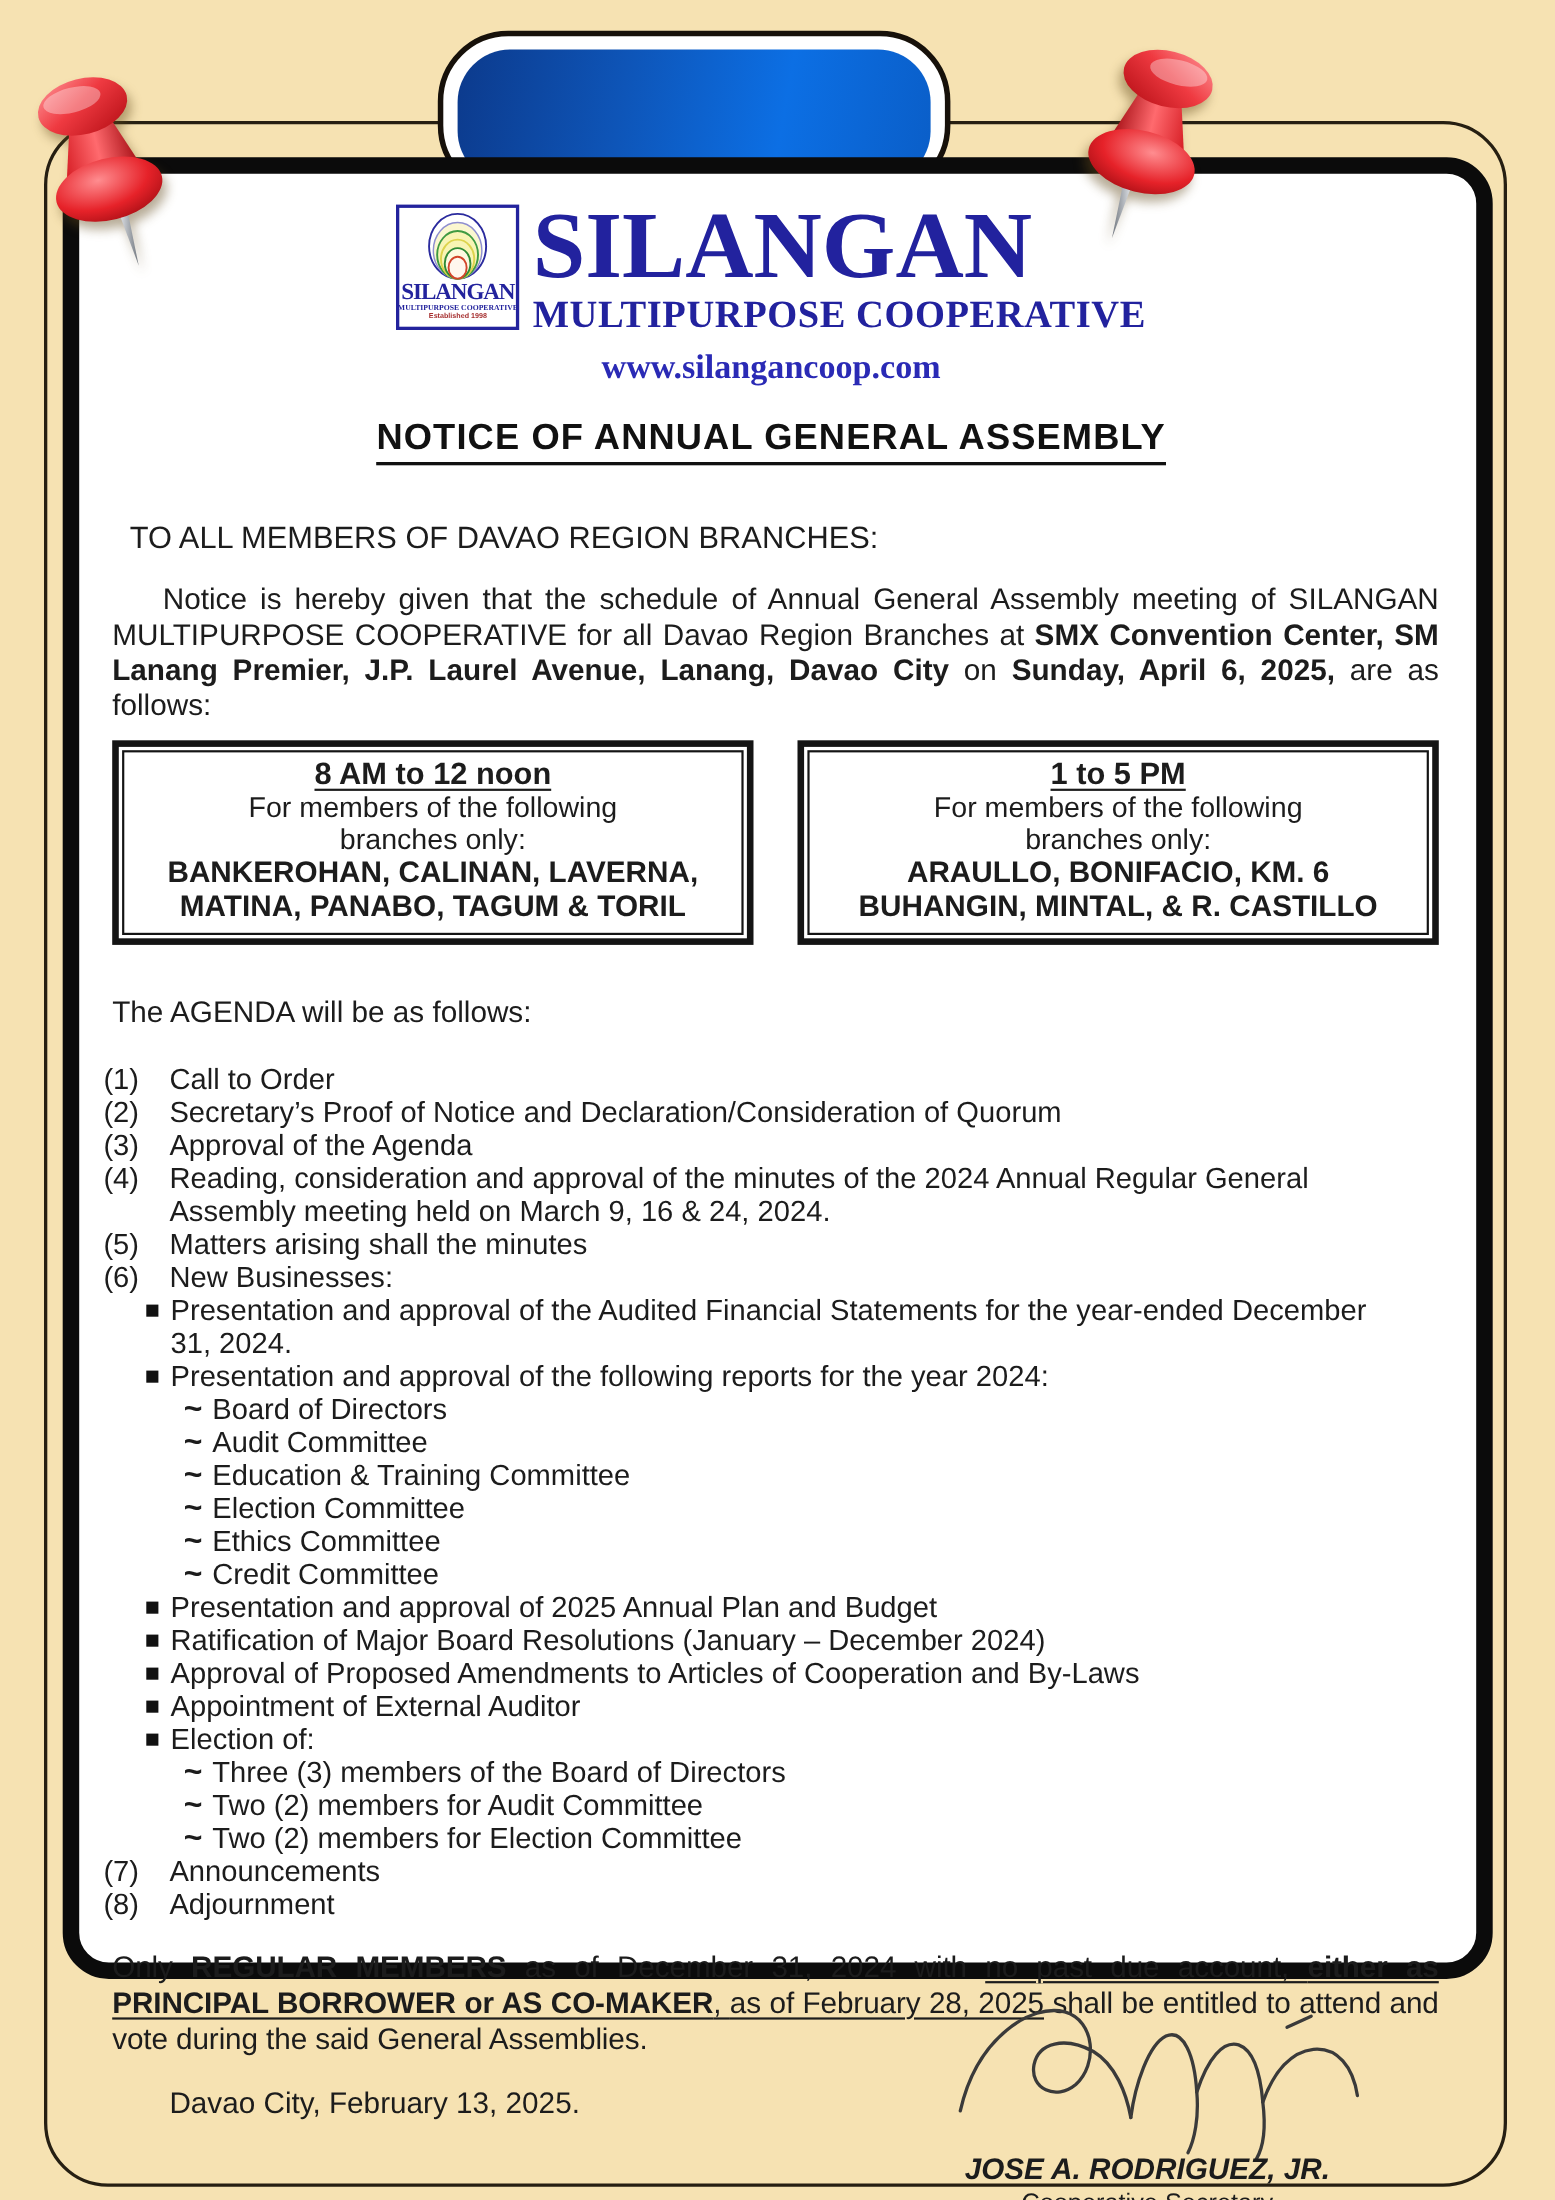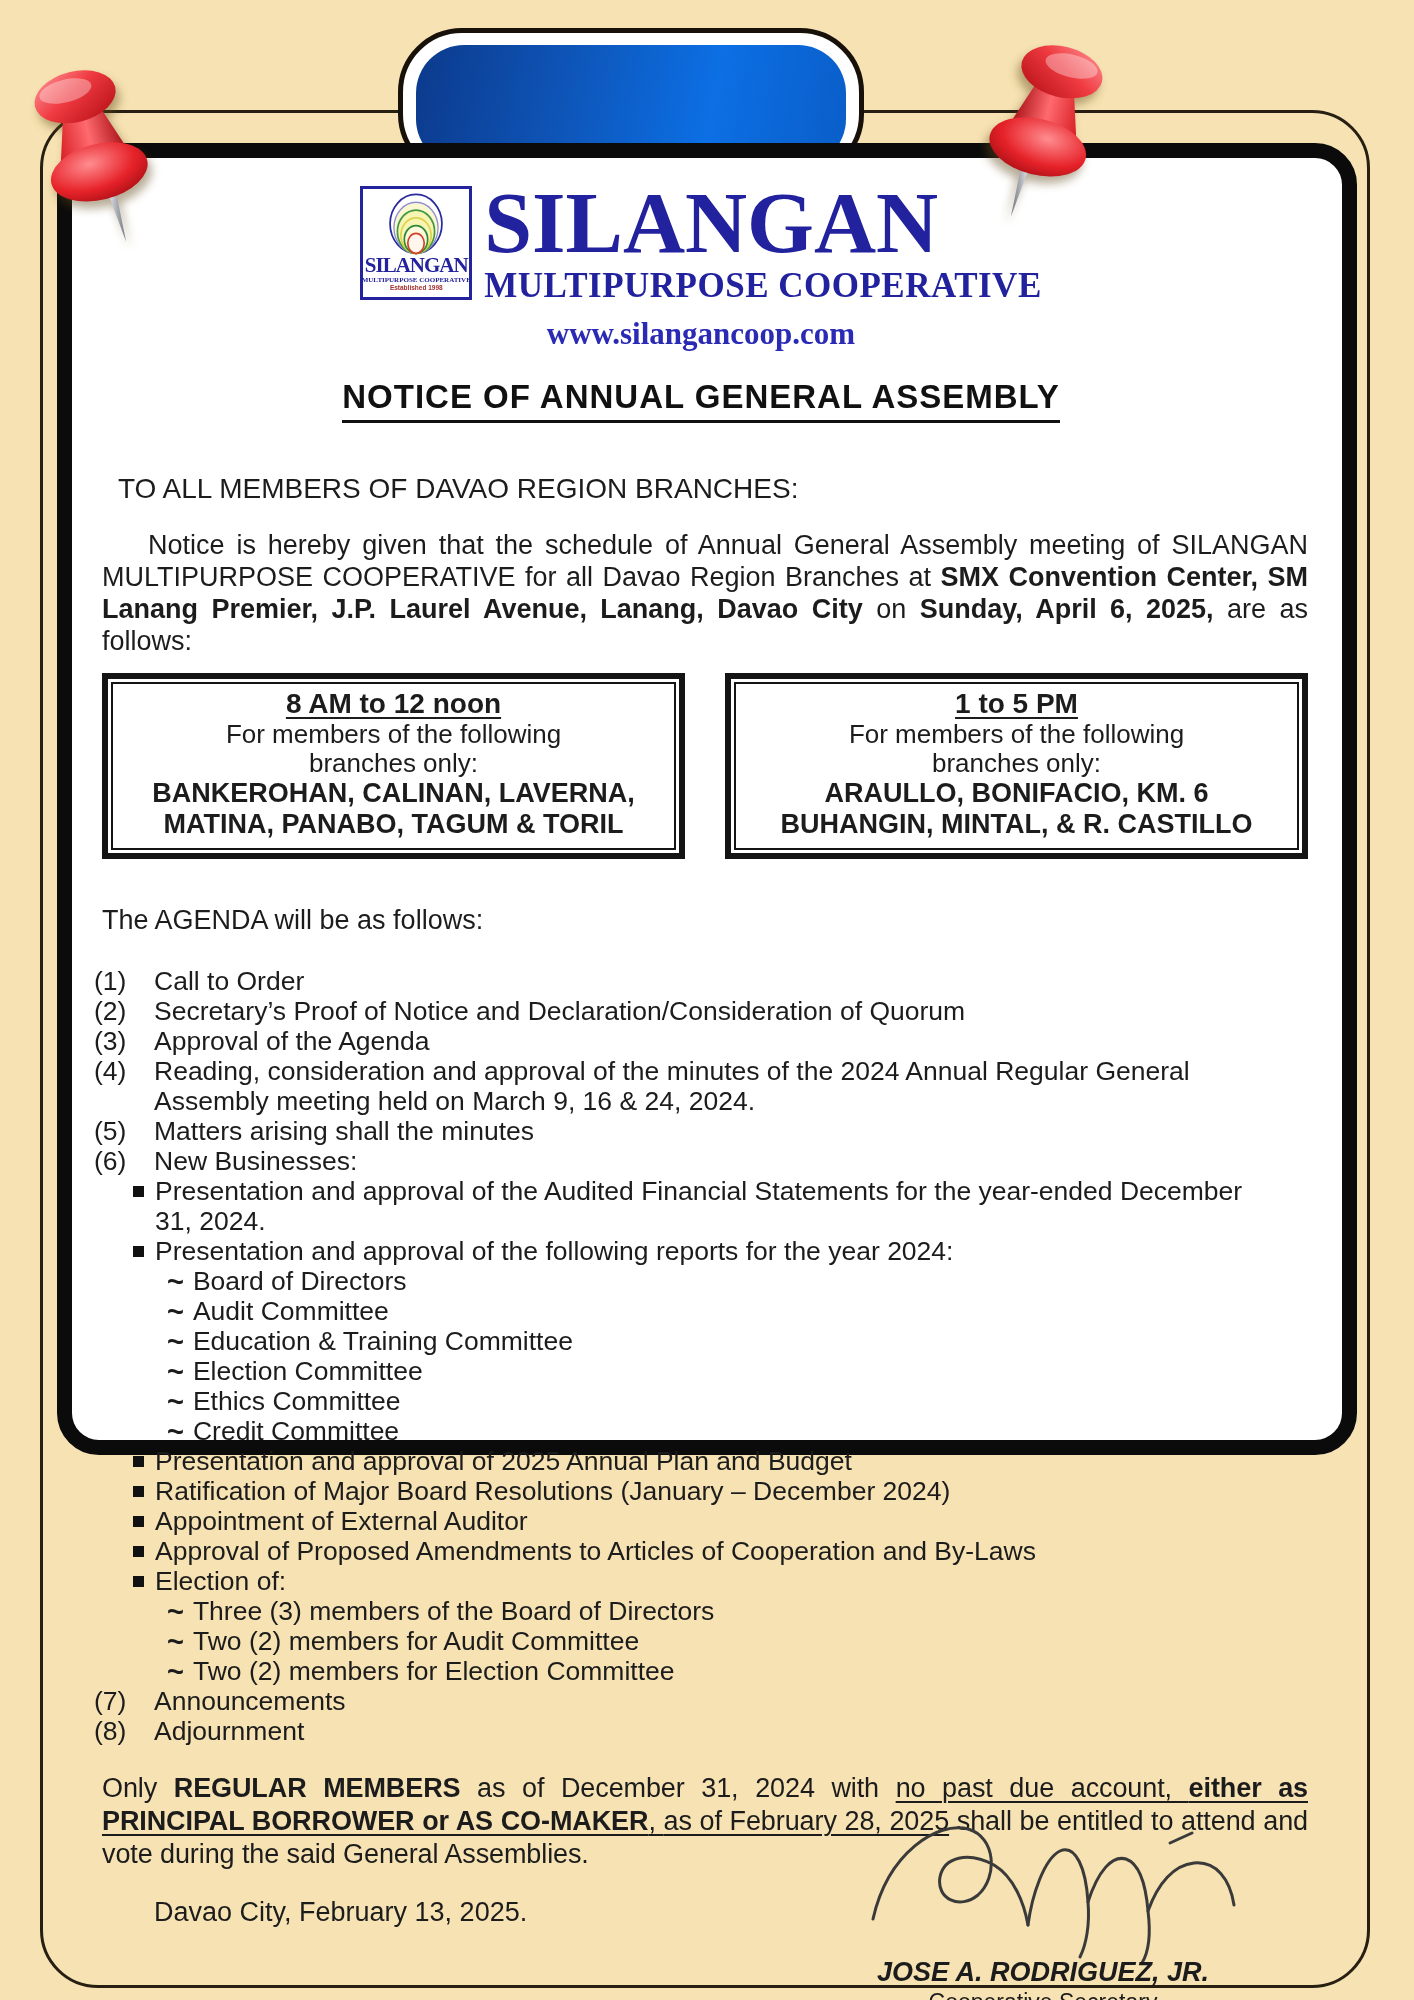--- a/index.html
+++ b/index.html
@@ -18,21 +18,21 @@
   .clip{
     position:absolute;left:398px;top:28px;width:466px;height:150px;
     background:#ffffff;border:5px solid #17110a;border-radius:64px;box-sizing:border-box;
   }
   .clip-blue{
     position:absolute;left:13px;top:12px;right:13px;bottom:6px;border-radius:48px;
     background:linear-gradient(100deg,#0c3a8c 0%,#0e55b8 35%,#0c6fe4 68%,#0a5ec8 100%);
   }
   
   .doc{
-    position:absolute;left:57px;top:143px;width:1300px;height:1312px;
+    position:absolute;left:57px;top:143px;width:1300px;height:1656px;
     background:#ffffff;border:15px solid #0b0b0b;border-radius:42px;
     box-sizing:border-box;padding:18px 34px 0 22px;
   }
   
   .pin{position:absolute;filter:drop-shadow(4px 7px 5px rgba(95,70,25,.45));}
   .pin-left{left:22px;top:55px;width:155px;height:200px;}
   .pin-right{left:960px;top:30px;width:155px;height:200px;transform:scaleX(-1);}
 
   
   .header-row{display:flex;justify-content:center;align-items:flex-start;gap:12px;margin-top:10px;}
@@ -219,25 +219,25 @@
         <div class="b-row">
           <span class="b-square"></span>
           <div class="a-text">Presentation and approval of 2025 Annual Plan and Budget</div>
         </div>
         <div class="b-row">
           <span class="b-square"></span>
           <div class="a-text">Ratification of Major Board Resolutions (January – December 2024)</div>
         </div>
         <div class="b-row">
           <span class="b-square"></span>
+          <div class="a-text">Approval of Proposed Amendments to Articles of Cooperation and By-Laws</div>
+        </div>
+        <div class="b-row">
+          <span class="b-square"></span>
           <div class="a-text">Appointment of External Auditor</div>
-        </div>
-        <div class="b-row">
-          <span class="b-square"></span>
-          <div class="a-text">Approval of Proposed Amendments to Articles of Cooperation and By-Laws</div>
         </div>
         <div class="b-row">
           <span class="b-square"></span>
           <div class="a-text">Election of:</div>
         </div>
         <div class="sub2">
           <div class="s-row">
             <span class="s-tilde">~</span>
             <div class="a-text">Three (3) members of the Board of Directors</div>
           </div>

